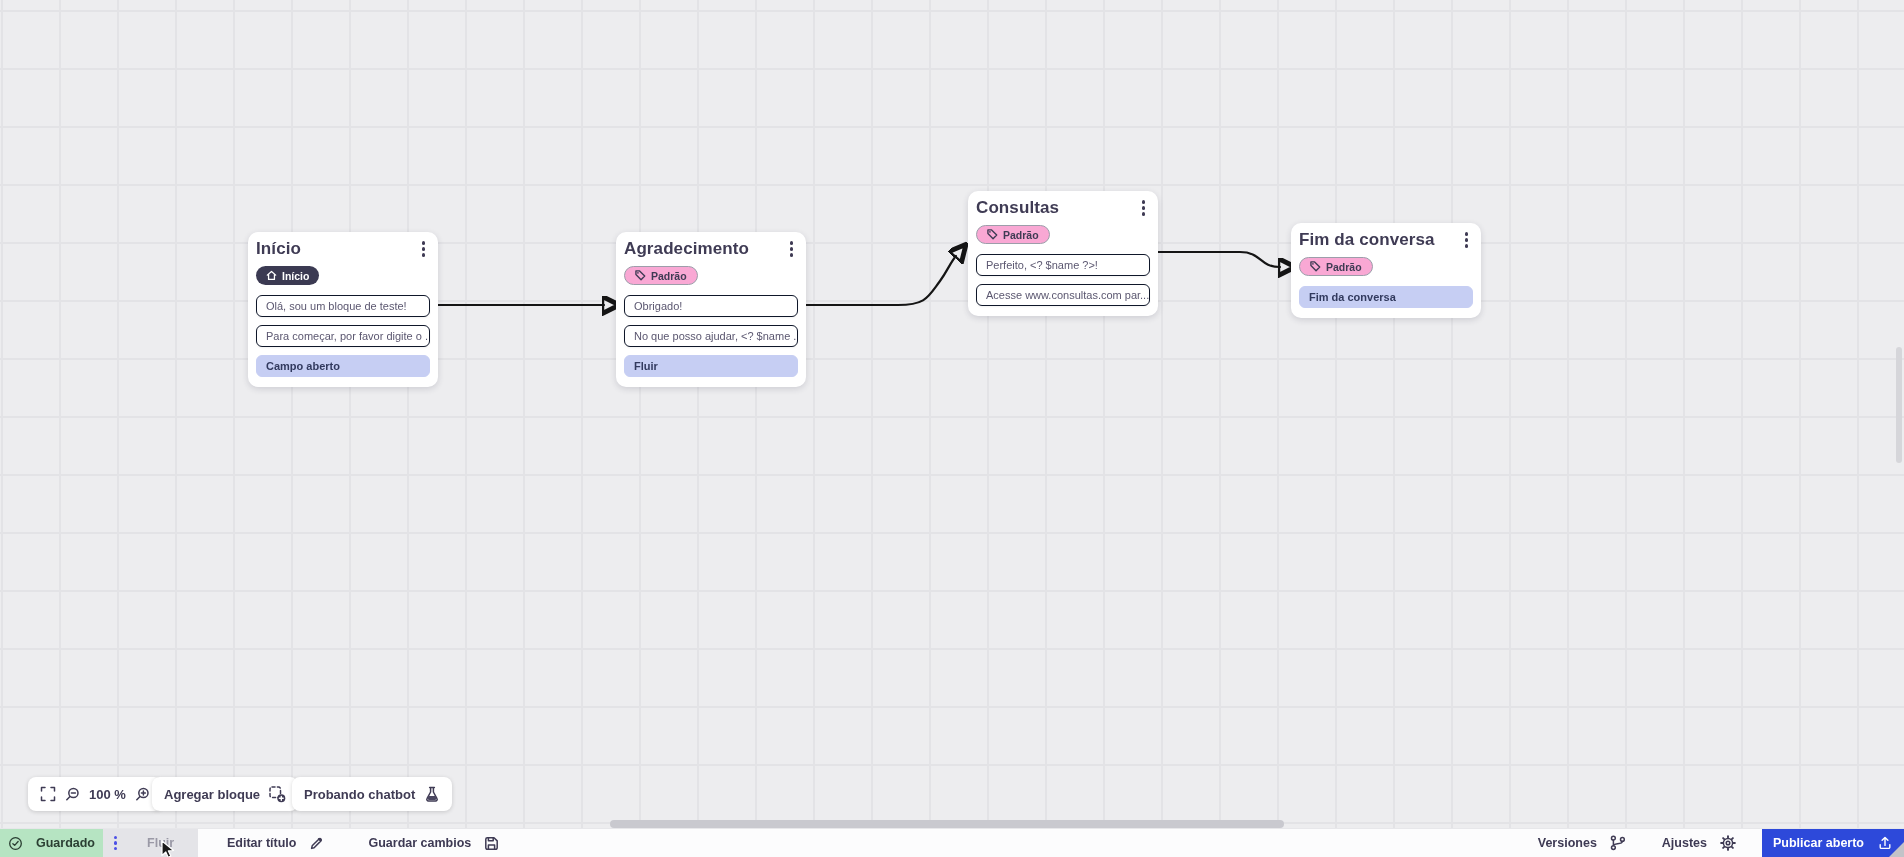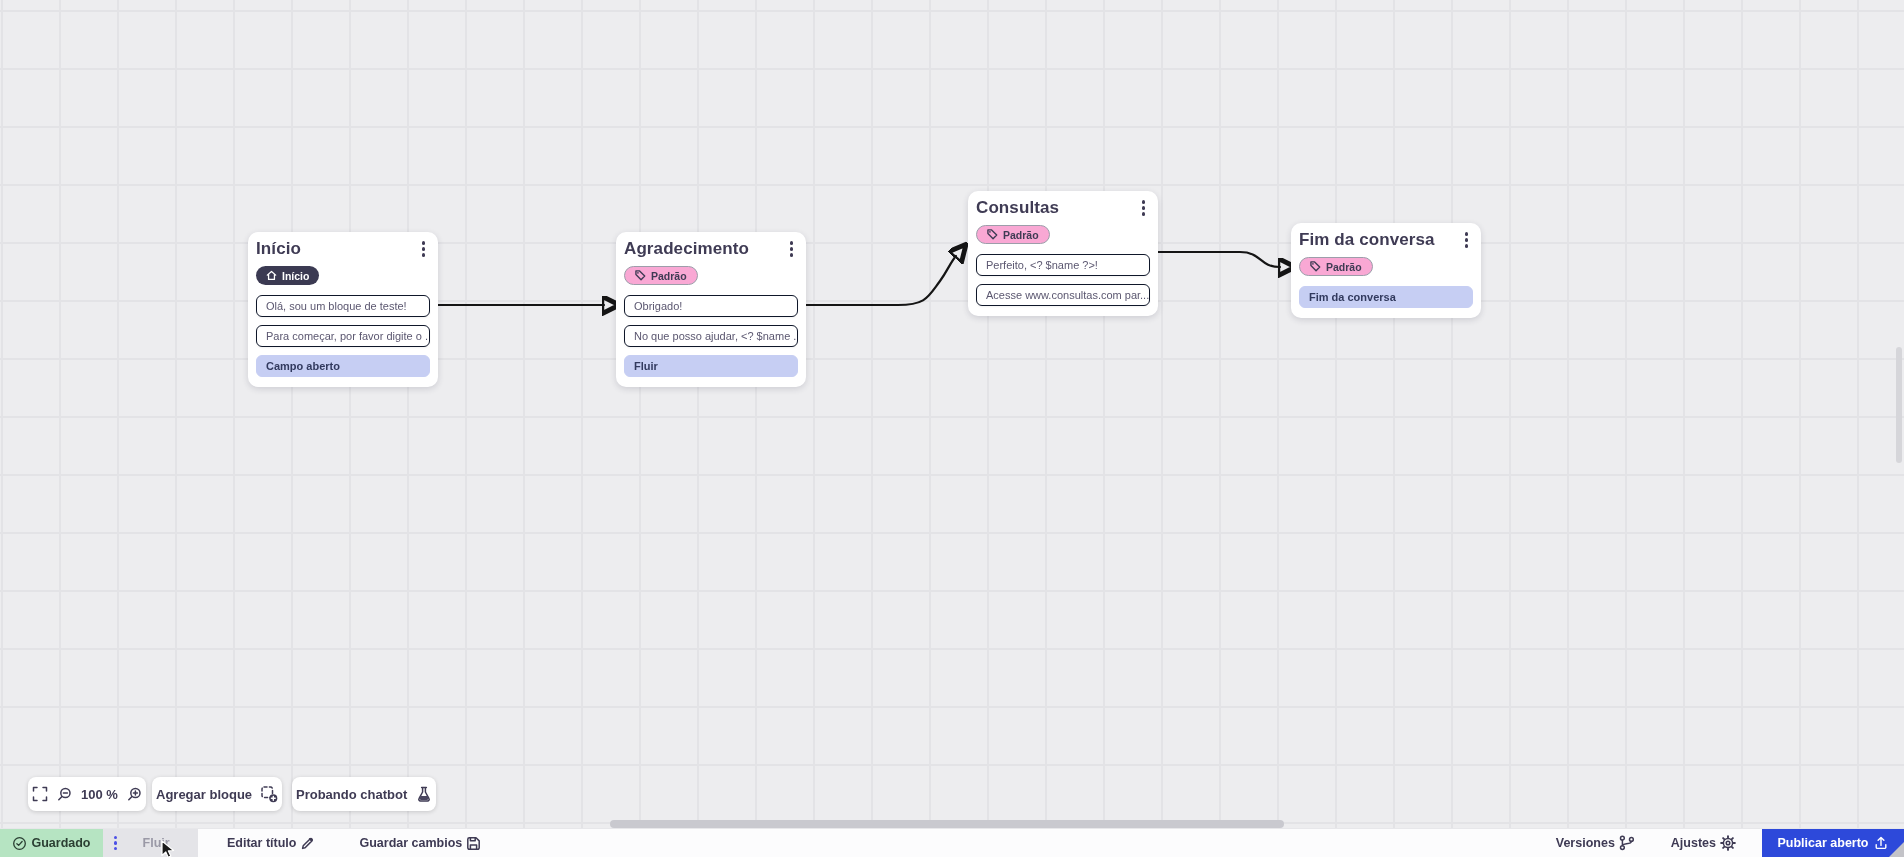--- a/index.html
+++ b/index.html
@@ -40,21 +40,21 @@
 
   .row { margin-top:8px; height:22px; display:flex; align-items:center; padding:0 9px;
     border-radius:6px; font-size:11px; white-space:nowrap; overflow:hidden; cursor:pointer; }
   .row.white { background:#fff; border:1px solid #0f172a; color:#5b5770;
     box-shadow:0 1px 2px rgba(0,0,0,.05); }
   .row.highlight { background:#c6cef3; border:1px solid #c6cef3; color:#323a5e; font-weight:700; }
 
   
   .float-btn {
     position:absolute; top:777px; height:34px; background:#fff; border-radius:8px;
-    display:flex; align-items:center; gap:9px; padding:0 4px;
+    display:flex; align-items:center; gap:9px; padding:0 12px;
     box-shadow:0 1px 4px rgba(0,0,0,.16); color:#3f3b54; font-size:13px; font-weight:600;
     cursor:pointer;
   }
   .float-btn .lbl { white-space:nowrap; }
   .zoom-pill { left:28px; }
   .add-block { left:152px; }
   .test-bot { left:292px; }
   .icon-btn { display:flex; align-items:center; cursor:pointer; }
 
   
@@ -62,21 +62,21 @@
     border-radius:4px; background:#c9c9cf; cursor:pointer; }
   .vscroll-thumb { position:absolute; right:2px; top:347px; width:6px; height:116px;
     border-radius:3px; background:#d6d6da; cursor:pointer; }
 
   
   .statusbar {
     position:absolute; left:0; right:0; bottom:0; height:29px; background:#fcfcfd;
     border-top:1px solid #e7e7ea; display:flex; align-items:stretch;
     font-size:12.5px; font-weight:600; color:#3e3a54;
   }
-  .sb-item { display:flex; align-items:center; gap:4px; cursor:pointer; }
+  .sb-item { display:flex; align-items:center; gap:13px; cursor:pointer; }
   .saved { width:103px; background:#b6e4c2; color:#2b3f33; justify-content:center; }
   .flow-tab { width:95px; background:#e4e4e8; padding:0 9px; }
   .flow-tab .lbl { flex:1; text-align:center; color:#9a99a6; }
   .sb-kebab { display:flex; flex-direction:column; gap:2.2px; padding:2px 2px; cursor:pointer; }
   .sb-kebab i { width:3.2px; height:3.2px; border-radius:50%; background:#4c50e6; }
   .edit-title { margin-left:29px; }
   .save-changes { margin-left:44px;text-align:right; }
   .spacer { flex:1; }
   .versions { margin-right:36px; }
   .settings { margin-right:26px; }

